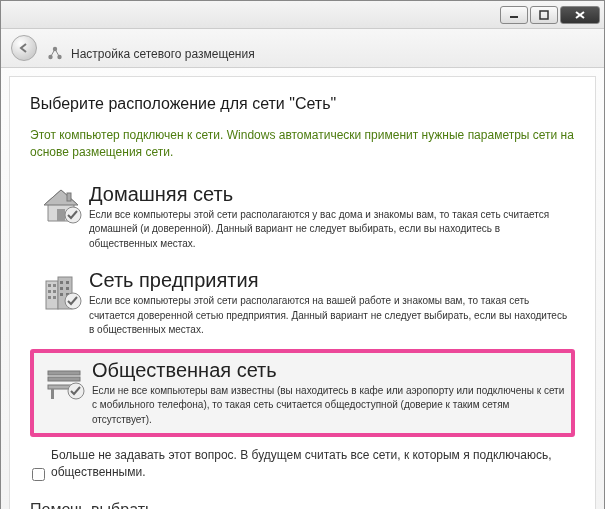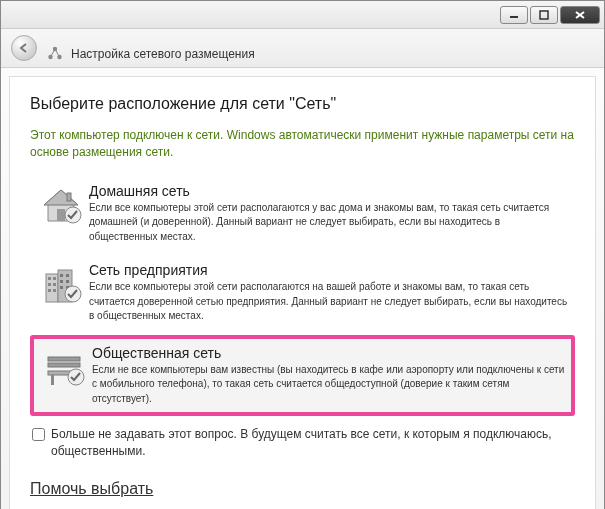--- a/index.html
+++ b/index.html
@@ -76,24 +76,24 @@
   .option.selected {
     border:4px solid #ec4899;
     background:#f4f4f4;
   }
   .option-icon {
     width:48px; flex:0 0 48px;
     display:flex; align-items:flex-start; justify-content:center;
     padding-top:2px;
   }
   .option-body { flex:1; padding-left:4px; }
-  .option-title { font-size:14px; color:#222; margin-bottom:2px; }
+  .option-title { font-size:20px; color:#222; margin-bottom:2px; }
   .option-desc { font-size:10px; color:#333; line-height:1.45; }
   .checkbox-row {
-    display:flex; align-items:flex-start;
+    display:flex; align-items:flex-end;
     margin: 10px 0 6px 0;
     font-size:12px; color:#333; line-height:1.4;
   }
   .checkbox-row input { margin: 2px 6px 0 2px; }
   .help-link {
     font-size:16px; color:#333; text-decoration:underline;
     cursor:pointer; display:inline-block; margin-top:14px;
   }
 </style>
 </head>

